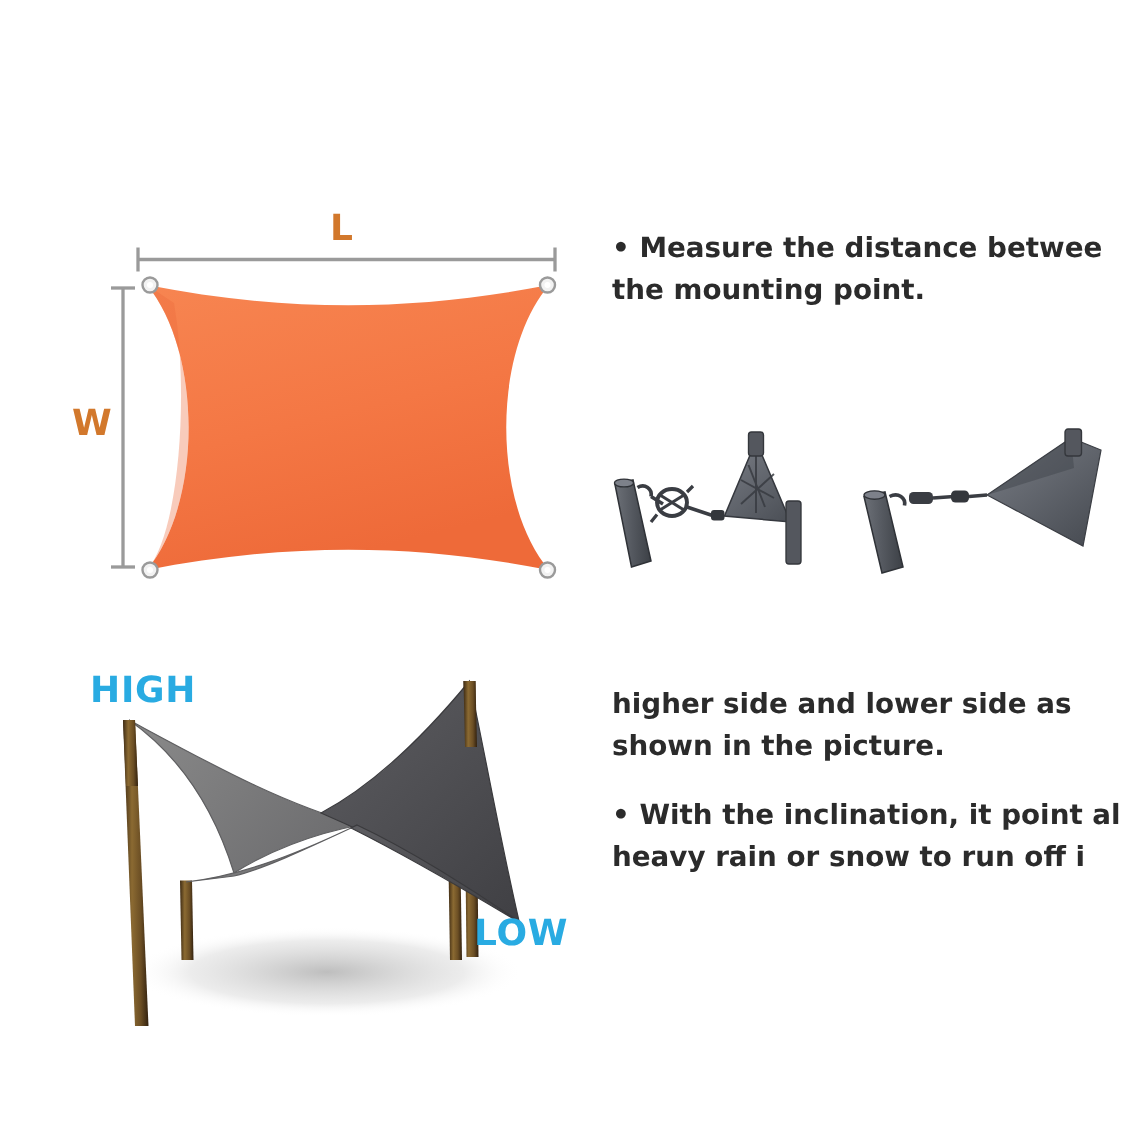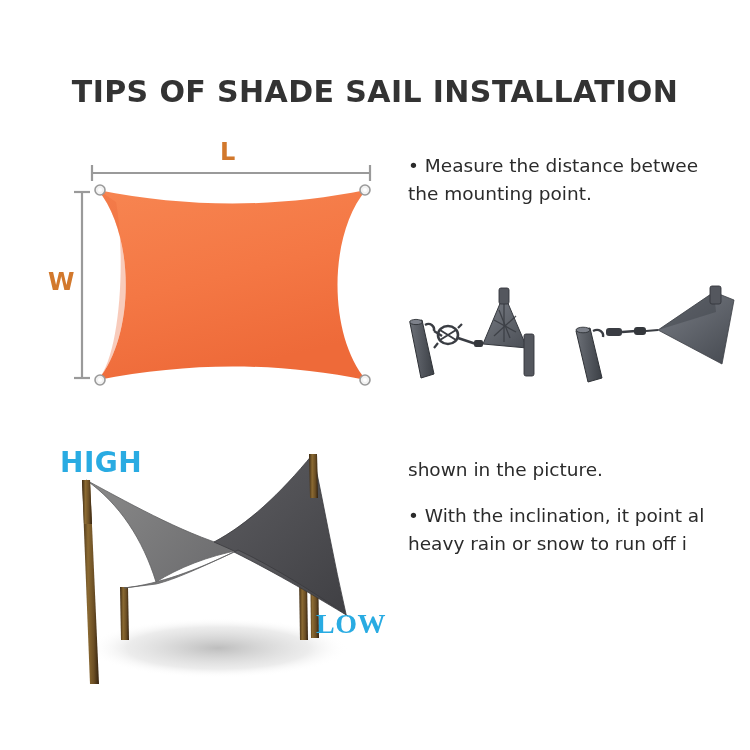--- a/index.html
+++ b/index.html
@@ -45,56 +45,55 @@
     font-family: "DejaVu Sans", sans-serif;
     font-size: 18.5px;
     line-height: 28px;
     color: #2b2b2b;
     white-space: nowrap;
     overflow: hidden;
   }
   .textcol.top  { left: 408px; top: 152px; width: 342px; height: 132px; }
   .textcol.bot  { left: 408px; top: 456px; width: 342px; height: 190px; }
 
-  .bullet-para { margin: 0 0 18px 0; }
+  .bullet-para { margin: 0 0 18px 0; font-weight: bold; }
   .bullet-para:last-child { margin-bottom: 0; }
   .bullet-line { display: block; white-space: nowrap; }
   .dot { color: #2b2b2b; }
 
   
   #sail-rect-panel { left: 60px; top: 140px; width: 340px; height: 260px; }
 
   
   #hw-left  { left: 404px; top: 286px; width: 166px; height: 98px; }
   #hw-right { left: 562px; top: 286px; width: 188px; height: 98px; }
 
   
   #sail-persp-panel { left: 28px; top: 432px; width: 392px; height: 272px; }
 
   
   .hl-label {
     position: absolute;
     font-family: "DejaVu Sans", sans-serif;
     font-weight: bold;
-    font-size: 28px;
+    font-size: 24px;
     letter-spacing: 0.5px;
     color: #29ABE2;
     white-space: nowrap;
   }
   #label-high { left: 60px; top: 446px; }
-  #label-low  { left: 316px; top: 608px; font-family: Liberation Serif, serif; }
+  #label-low  { left: 316px; top: 608px; }
 
   svg { display: block; overflow: visible; }
 </style>
 </head>
 <body>
 
 <div id="page">
 
-  <div class="title">TIPS OF SHADE SAIL INSTALLATION</div>
 
   <div class="panel" id="sail-rect-panel">
     <svg width="340" height="260" viewBox="0 0 340 260">
       <defs>
         <linearGradient id="orangeGrad" x1="0" y1="0" x2="0.35" y2="1">
           <stop offset="0%" stop-color="#F78551"></stop>
           <stop offset="55%" stop-color="#F47744"></stop>
           <stop offset="100%" stop-color="#EE6A39"></stop>
         </linearGradient>
       </defs>
@@ -312,20 +311,21 @@
       </g>
     </svg>
   </div>
 
   <div class="hl-label" id="label-high">HIGH</div>
   <div class="hl-label" id="label-low">LOW</div>
 
   <div class="textcol bot">
 
     <p class="bullet-para">
+      <span class="bullet-line">higher side and lower side as</span>
       <span class="bullet-line">shown in the picture.</span>
     </p>
 
     <p class="bullet-para">
       <span class="bullet-line">
         <span class="dot">•</span>
         <span>With the inclination, it point al</span>
       </span>
       <span class="bullet-line">heavy rain or snow to run off i</span>
     </p>

